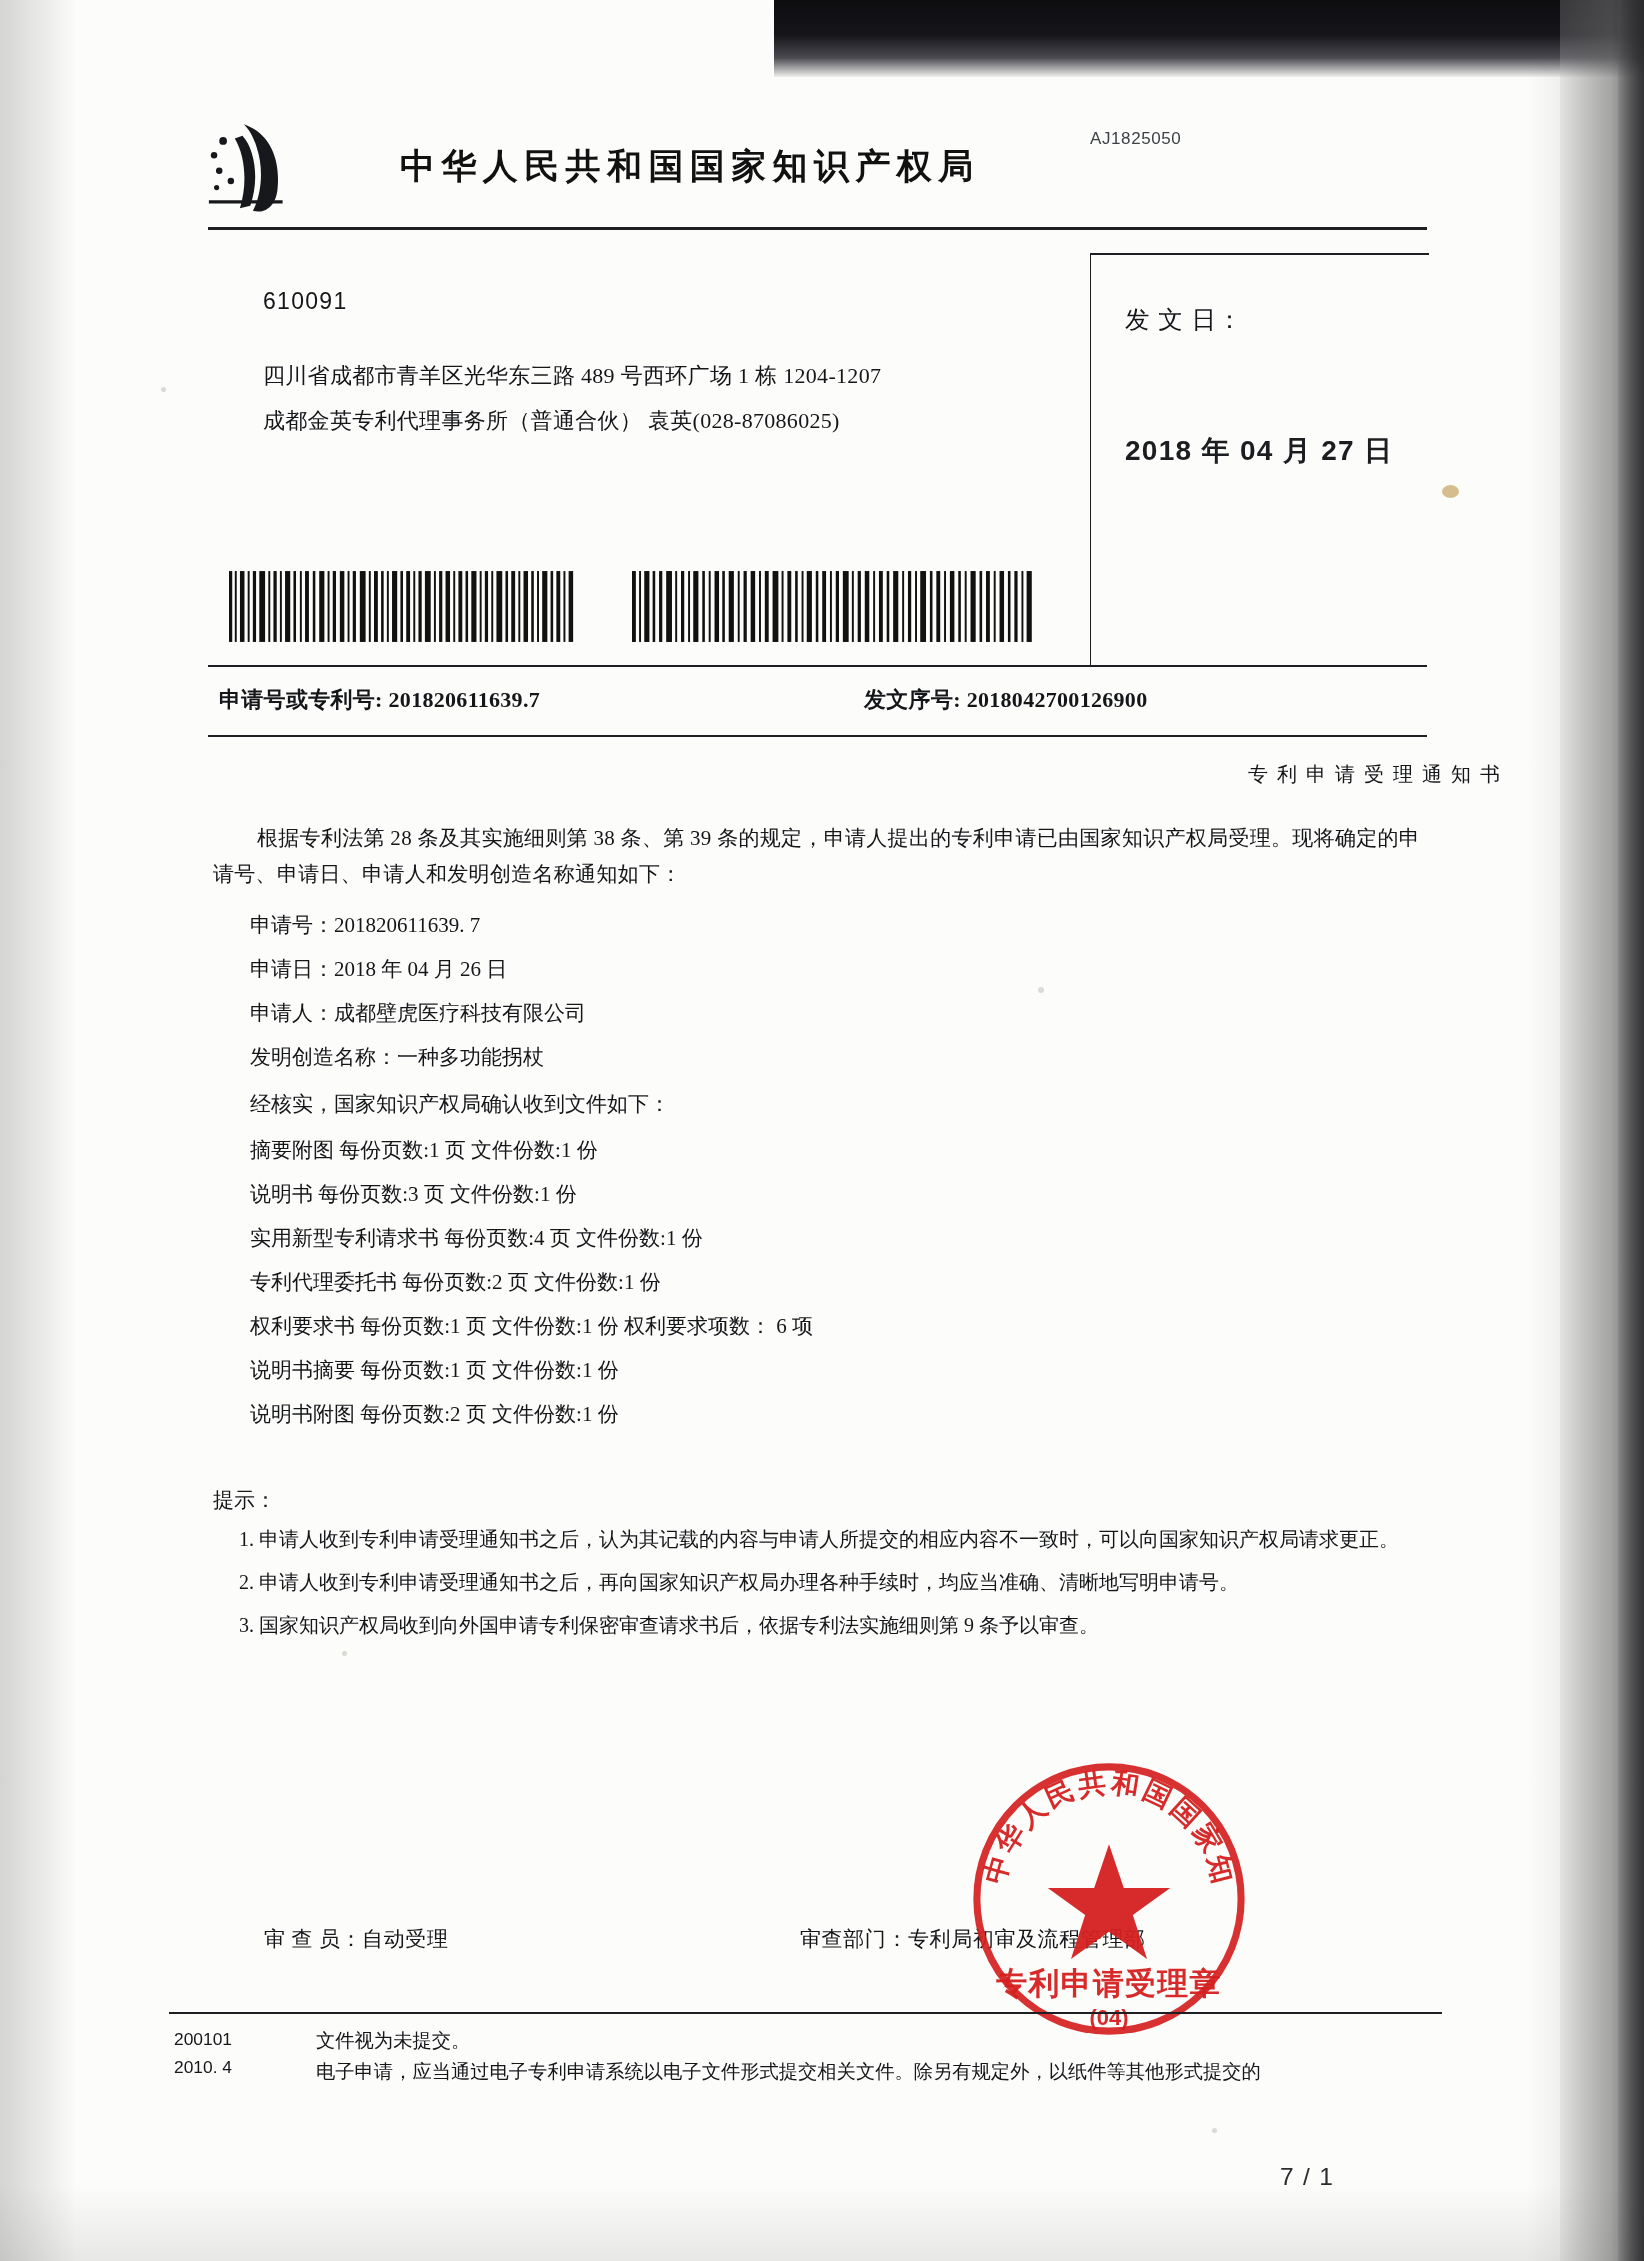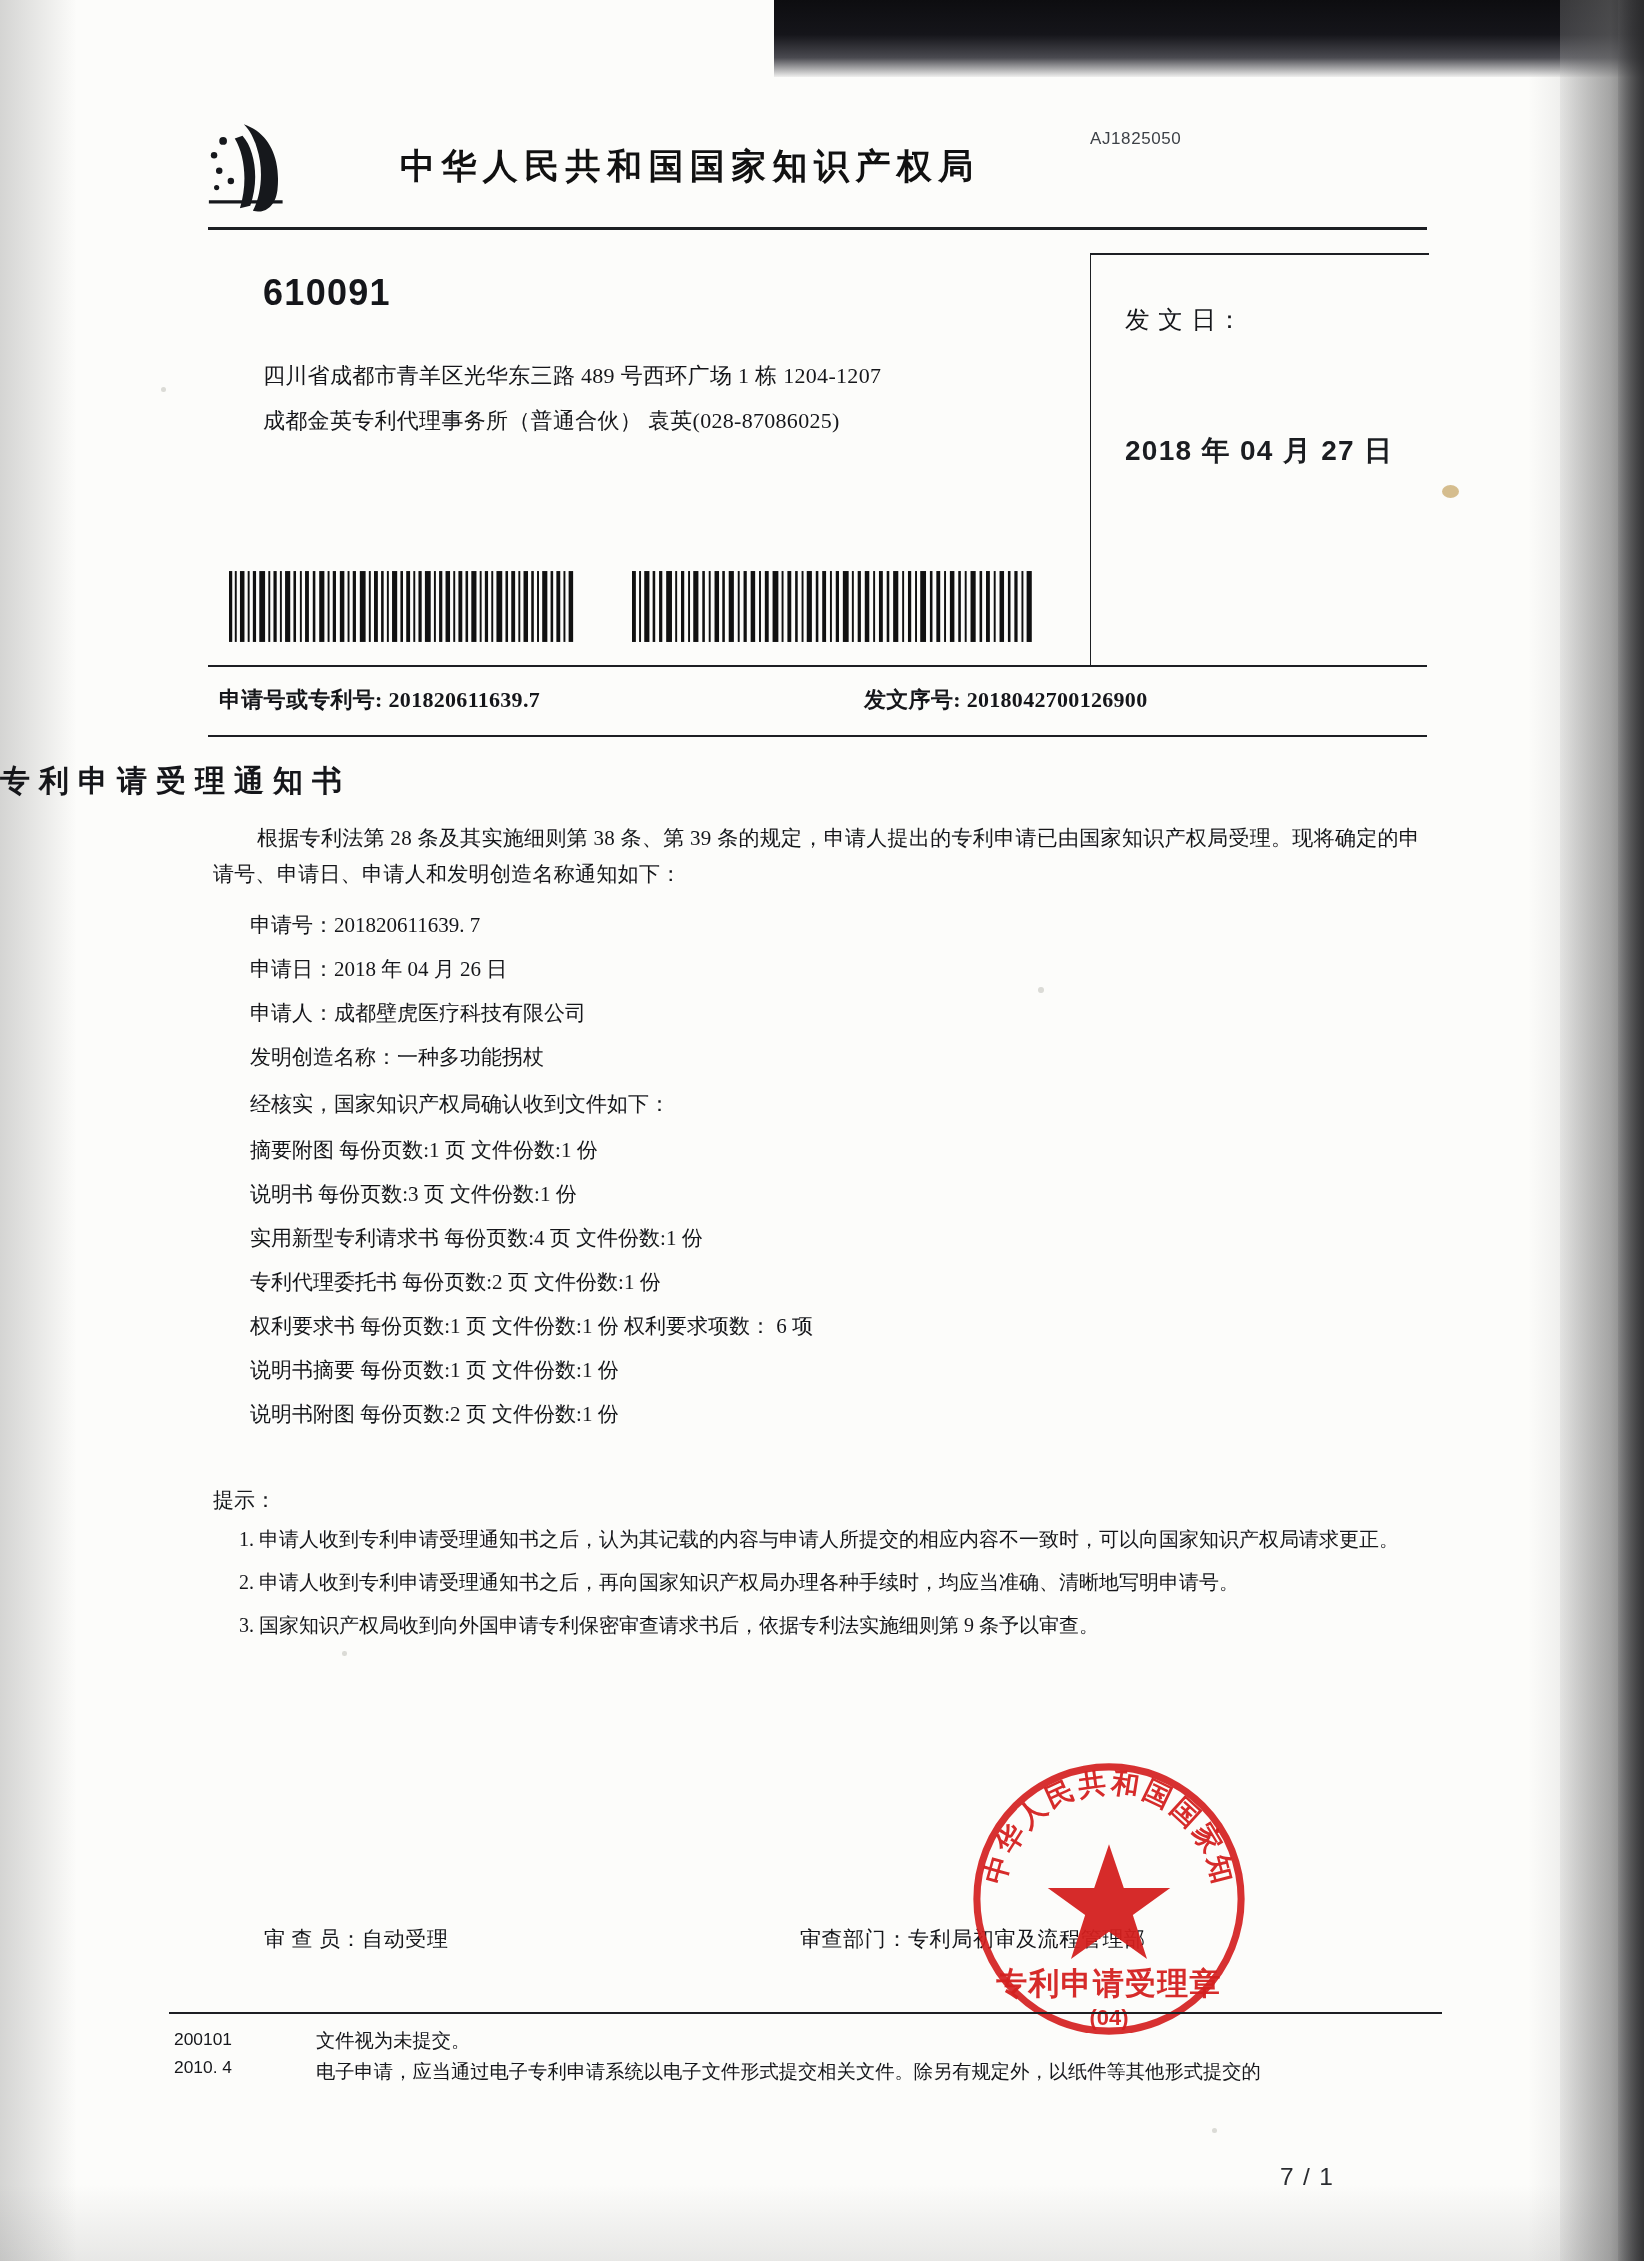--- a/index.html
+++ b/index.html
@@ -80,24 +80,24 @@
   .hr-main {
     position: absolute;
     left: 208px; top: 227px;
     width: 1219px; height: 2.6px;
     background: #1d1f23;
   }
 
   
   .postcode {
     position: absolute;
-    left: 263px; top: 272px;
+    left: 263px; top: 288px;
     font-family: "Liberation Sans", sans-serif;
-    font-weight: bold;
-    font-size: 36px;
+    font-weight: normal;
+    font-size: 23px;
     letter-spacing: 1.3px;
   }
   .addr1 {
     position: absolute;
     left: 263px; top: 361px;
     font-size: 22px;
     letter-spacing: 0.3px;
     white-space: nowrap;
   }
   .addr2 {
@@ -176,24 +176,24 @@
     left: 208px; top: 735px;
     width: 1219px; height: 1.9px;
     background: #1d1f23;
   }
 
   
   .doc-title {
     position: absolute;
     left: 0; top: 761px;
     width: 1509px;
-    text-align: left;
+    text-align: right;
     font-family: "DejaVu Sans", sans-serif;
-    font-weight: bold;
-    font-size: 30px;
+    font-weight: normal;
+    font-size: 20px;
     letter-spacing: 9px;
   }
 
   
   .body-text {
     position: absolute;
     left: 213px;
     width: 1225px;
     font-size: 21px;
     line-height: 36px;

